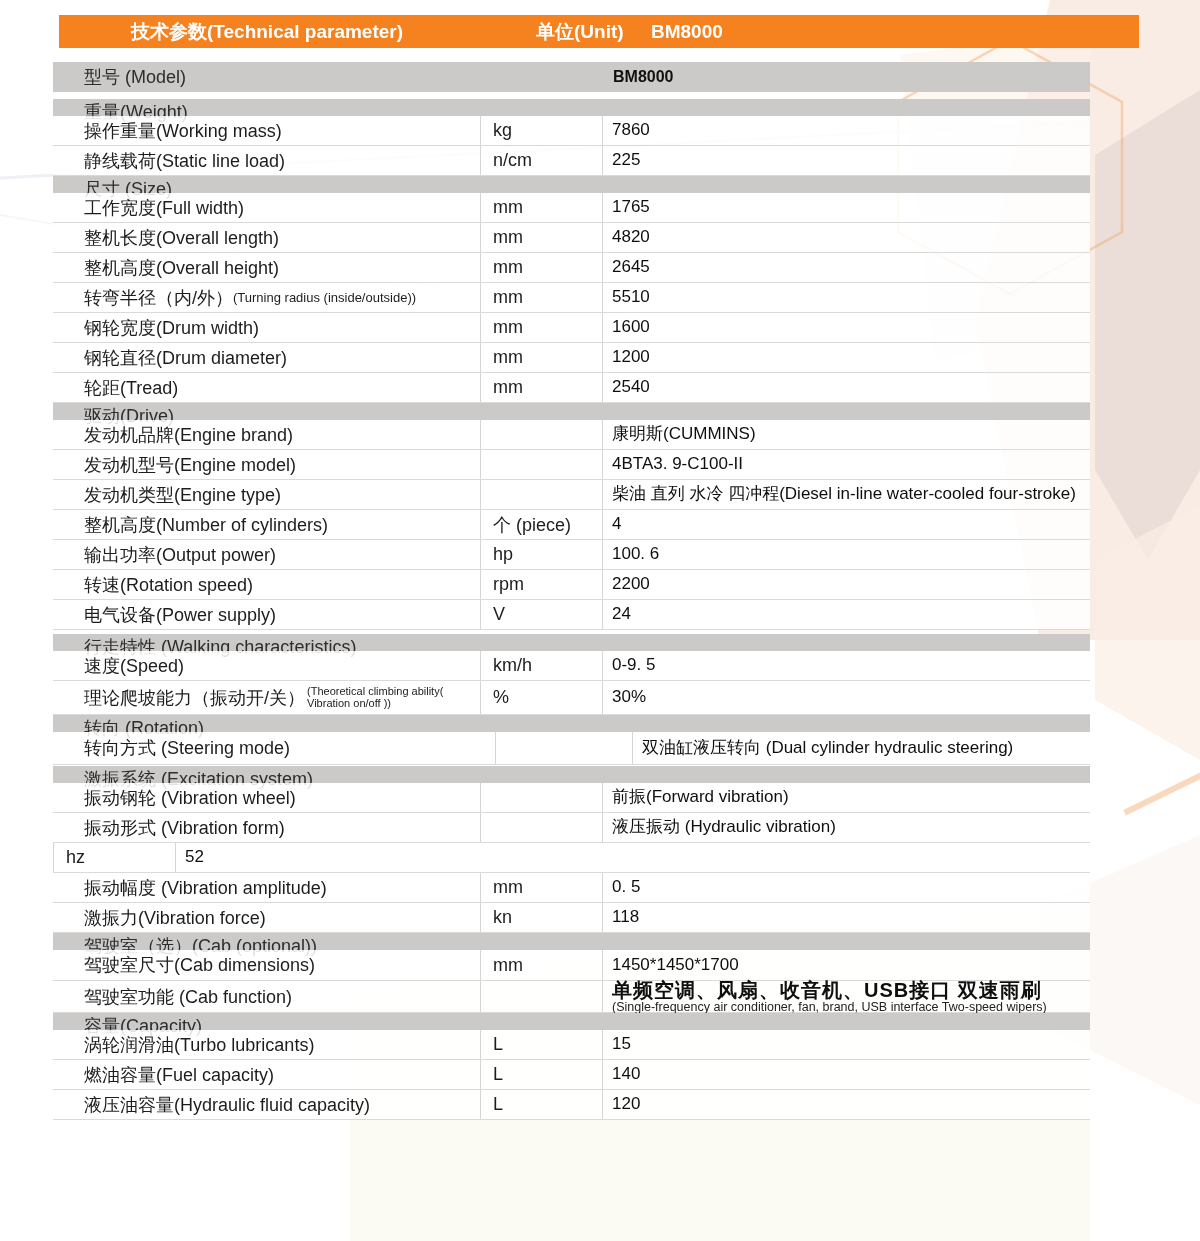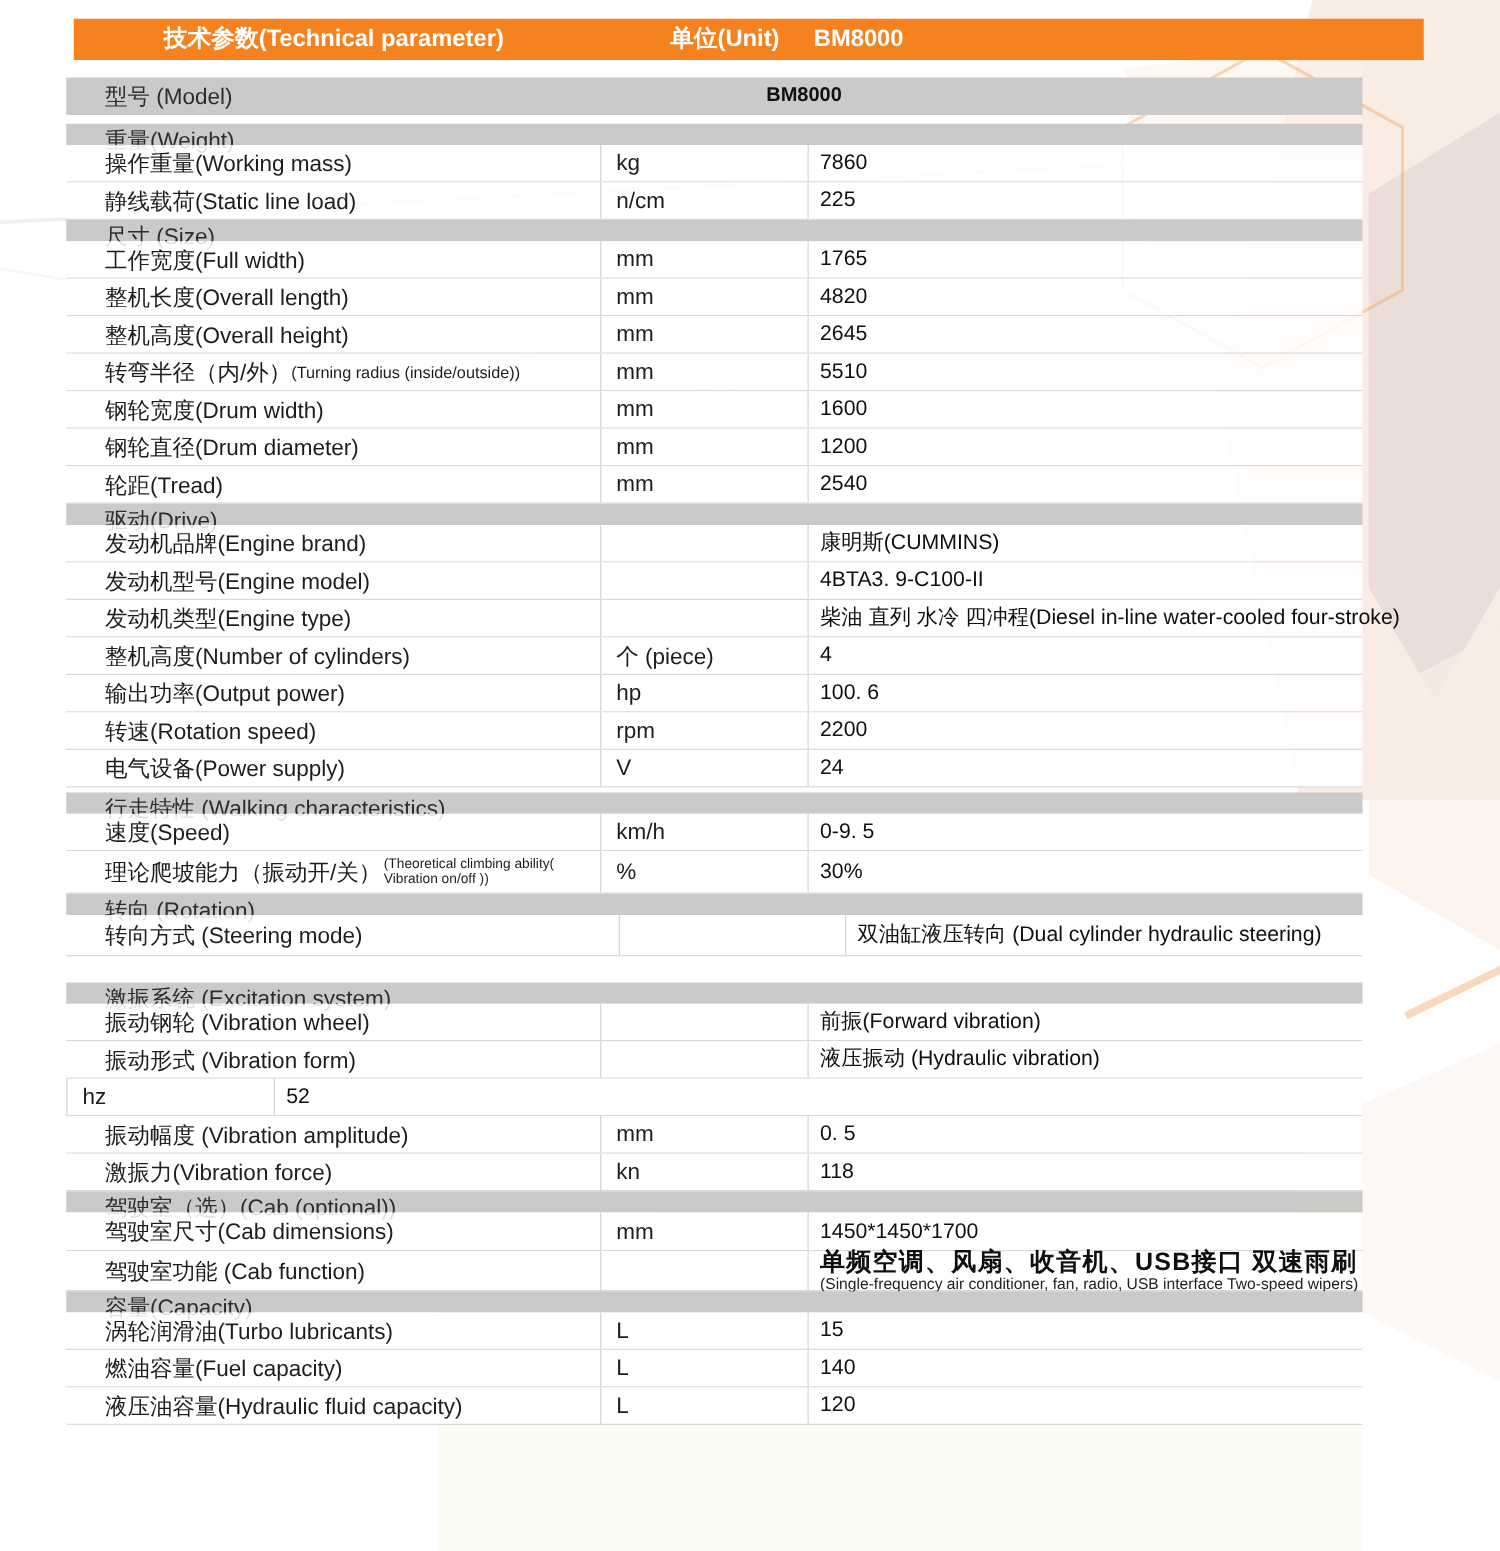--- a/index.html
+++ b/index.html
@@ -30,21 +30,21 @@
   .row.model .sec-label{line-height:30px;}
   .row.model .model-value{
     position:absolute;left:560px;top:0;line-height:30px;font-size:16px;font-weight:bold;color:#111;
   }
   .row.data{
     display:flex;height:30px;background:rgba(255,255,255,0.86);
     border-bottom:1px solid #dadada;align-items:stretch;
   }
   .c-label{flex:0 0 427px;box-sizing:border-box;padding-left:31px;display:flex;align-items:center;font-size:18px;color:#1d1d1d;white-space:nowrap;overflow:visible;}
   .c-unit{flex:0 0 122px;box-sizing:border-box;border-left:1px solid #d5d5d3;padding-left:12px;display:flex;align-items:center;font-size:18px;color:#1d1d1d;white-space:nowrap;}
-  .c-value{flex:1 1 auto;box-sizing:border-box;border-left:1px solid #d5d5d3;padding-left:9px;display:flex;flex-direction:column;justify-content:center;font-size:17px;color:#0f0f0f;white-space:nowrap;overflow:visible;margin-left:44px;}
+  .c-value{flex:1 1 auto;box-sizing:border-box;border-left:1px solid #d5d5d3;padding-left:9px;display:flex;flex-direction:column;justify-content:center;font-size:17px;color:#0f0f0f;white-space:nowrap;overflow:visible;}
   .lbl-small{font-size:13px;color:#1d1d1d;}
   .lbl-tiny{
     display:inline-block;font-size:11px;line-height:1.08;color:#1d1d1d;
     white-space:normal;width:150px;vertical-align:middle;margin-left:2px;
   }
   .val-main{line-height:1.1;}
   .val-main.bold{font-weight:bold;font-size:20px;letter-spacing:1px;}
   .val-small{font-size:12.5px;line-height:1.1;color:#222;letter-spacing:0;}
 </style>
 </head>
@@ -293,21 +293,21 @@
       <div class="c-label">
         <span>转向方式 (Steering mode)</span>
       </div>
       <div class="c-unit">
         <span></span>
       </div>
       <div class="c-value">
         <span class="val-main">双油缸液压转向 (Dual cylinder hydraulic steering)</span>
       </div>
     </div>
-    <div class="row section" style="margin-top: 21px;">
+    <div class="row section" style="margin-top: 1px;">
       <span class="sec-label">激振系统 (Excitation system)</span>
     </div>
     <div class="row data">
       <div class="c-label">
         <span>振动钢轮 (Vibration wheel)</span>
       </div>
       <div class="c-unit">
         <span></span>
       </div>
       <div class="c-value">
@@ -371,21 +371,21 @@
     </div>
     <div class="row data" style="height: 32px;">
       <div class="c-label">
         <span>驾驶室功能 (Cab function)</span>
       </div>
       <div class="c-unit">
         <span></span>
       </div>
       <div class="c-value">
         <span class="val-main bold">单频空调、风扇、收音机、USB接口 双速雨刷</span>
-        <span class="val-small">(Single-frequency air conditioner, fan, radio, USB interface Two-speed wipers)</span>
+        <span class="val-small">(Single-frequency air conditioner, fan, brand, USB interface Two-speed wipers)</span>
       </div>
     </div>
     <div class="row section">
       <span class="sec-label">容量(Capacity)</span>
     </div>
     <div class="row data">
       <div class="c-label">
         <span>涡轮润滑油(Turbo lubricants)</span>
       </div>
       <div class="c-unit">

